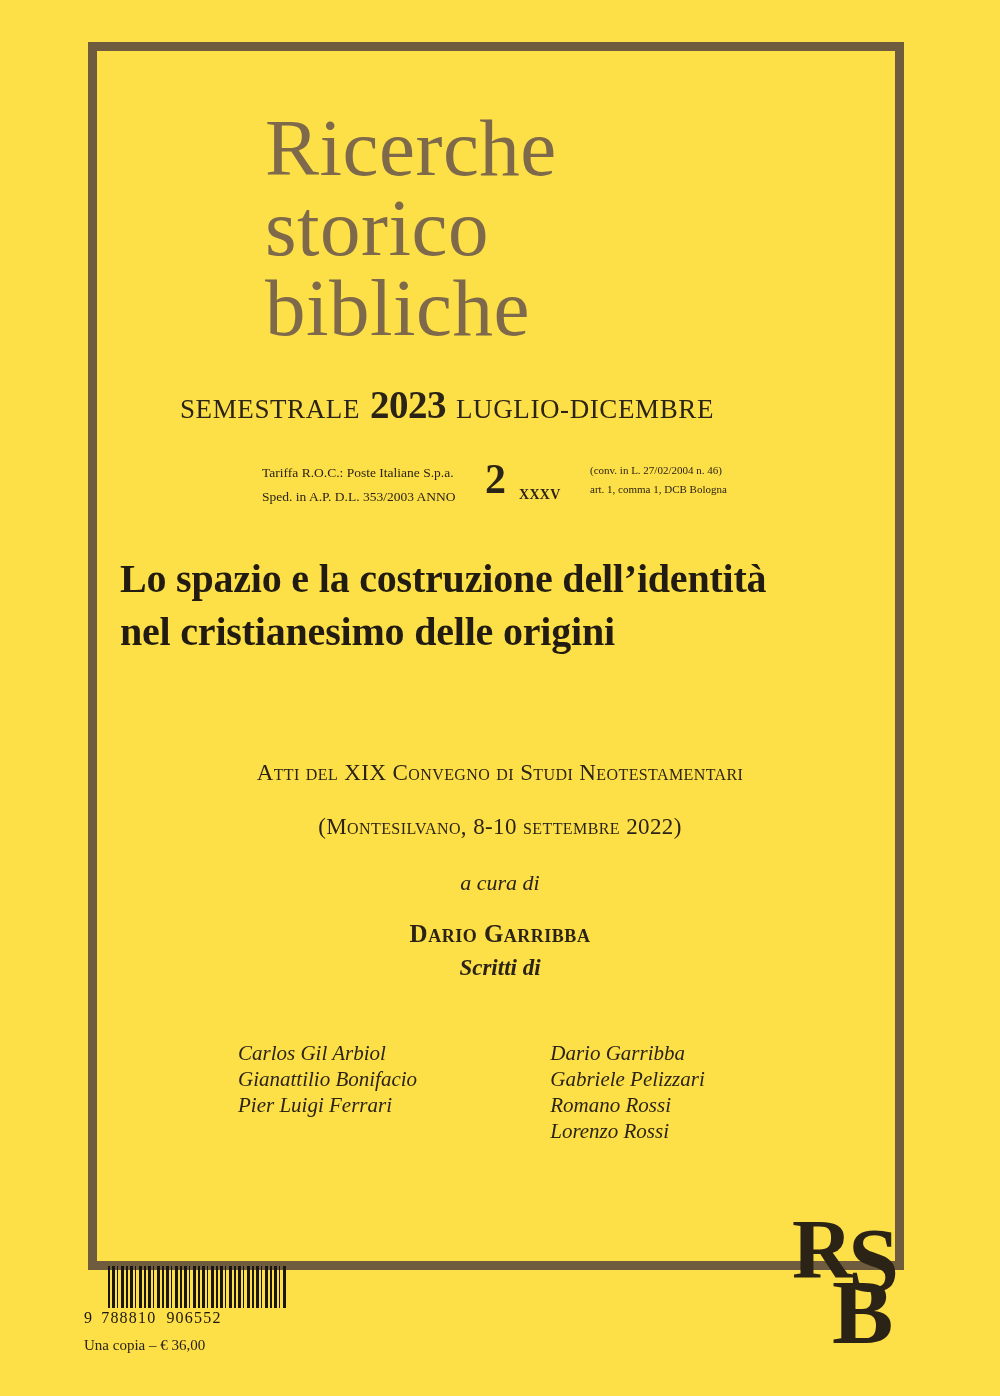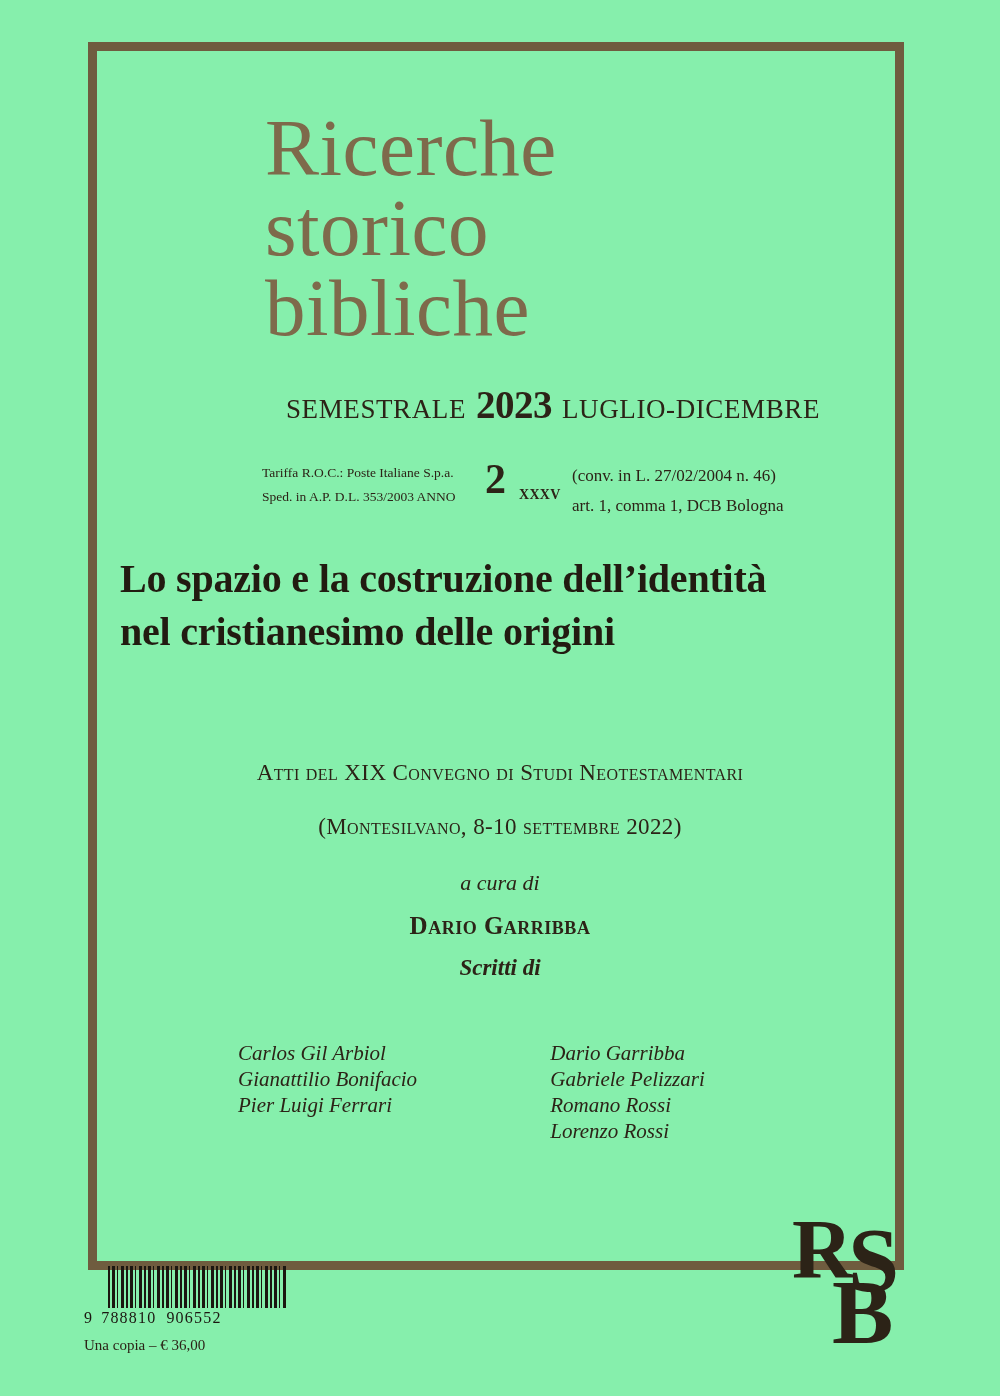--- a/index.html
+++ b/index.html
@@ -10,21 +10,21 @@
     width: 1000px;
     height: 1396px;
     background: #a08a68;
     font-family: "Liberation Serif", serif;
     position: relative;
     overflow: hidden;
   }
   .cover {
     position: absolute;
     inset: 0;
-    background: #86efac;
+    background: #fde047;
   }
   .frame {
     position: absolute;
     left: 88px;
     top: 42px;
     width: 816px;
     height: 1228px;
     border: 9px solid #6f5c3f;
     box-sizing: border-box;
   }
@@ -45,21 +45,21 @@
   }
   .masthead .line.l1 { font-size: 81px; }
   .masthead .line.l2 { font-size: 81px; }
   .masthead .line.l3 { font-size: 81px; }
 
   .periodicity-row {
     position: absolute;
     left: 180px;
     top: 382px;
     width: 640px;
-    text-align: right;
+    text-align: left;
     color: #2c2317;
   }
   .periodicity-row .sem {
     font-size: 27px;
     letter-spacing: 0.6px;
     vertical-align: baseline;
   }
   .periodicity-row .year {
     font-size: 39px;
     font-weight: bold;
@@ -99,23 +99,23 @@
   .postal .anno-roman {
     position: absolute;
     left: 339px;
     top: 32px;
     font-size: 14px;
     letter-spacing: 0.3px;
     font-weight: bold;
   }
   .postal .right {
     position: absolute;
-    left: 392px;
+    left: 410px;
     top: 6px;
-    font-size: 17px;
+    font-size: 11px;
     line-height: 1.75;
     white-space: nowrap;
   }
 
   .title {
     position: absolute;
     left: 120px;
     top: 552px;
     width: 760px;
     text-align: left;
@@ -151,21 +151,21 @@
     position: absolute;
     left: 120px;
     top: 870px;
     width: 760px;
     text-align: center;
     color: #2c2317;
   }
   .editor-block .acuradi {
     font-size: 22px;
     font-style: italic;
-    margin-bottom: 16px;
+    margin-bottom: 24px;
   }
   .editor-block .editor-name {
     font-size: 25px;
     font-weight: bold;
     font-variant: small-caps;
     letter-spacing: 0.5px;
   }
 
   .scritti {
     position: absolute;

